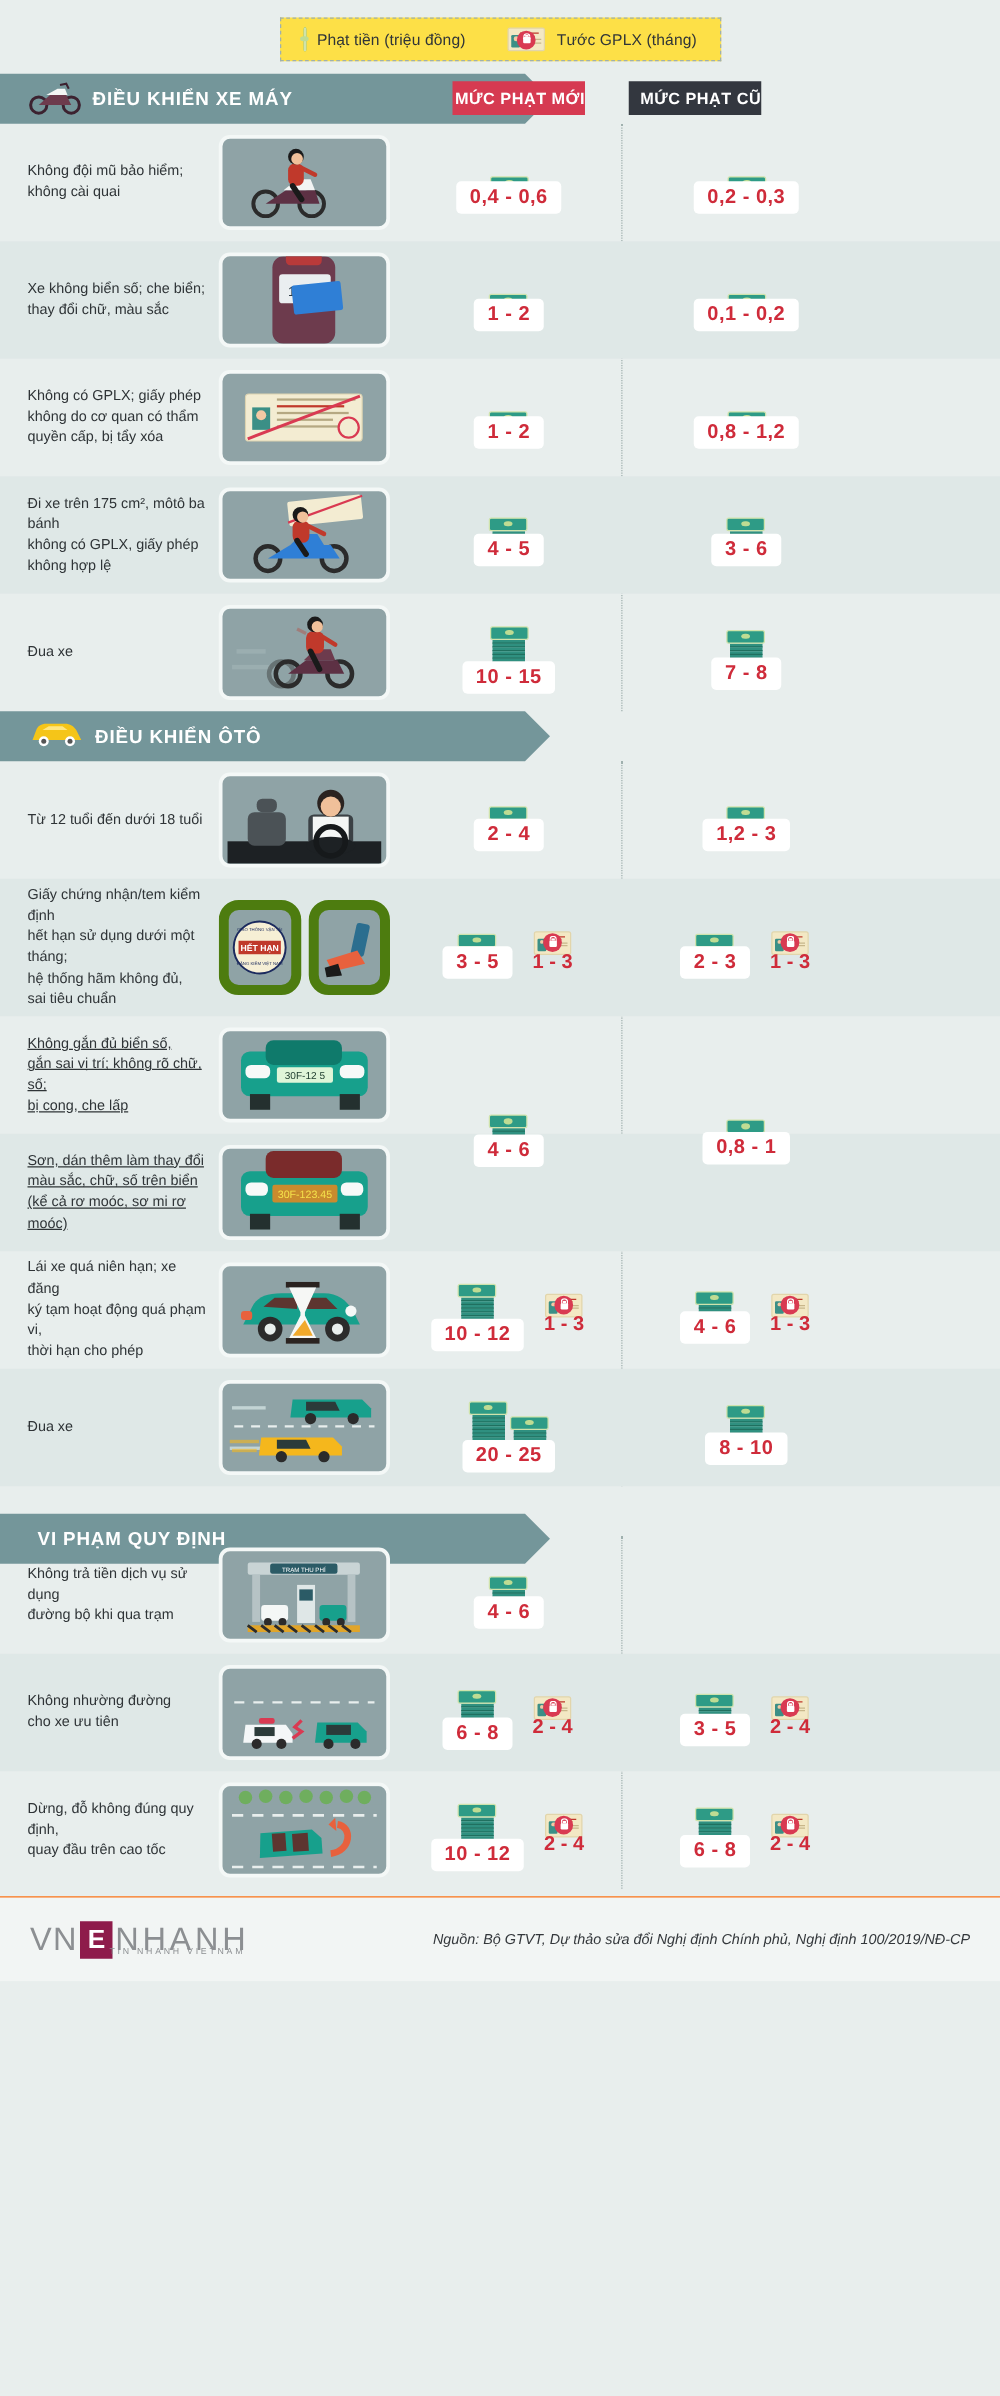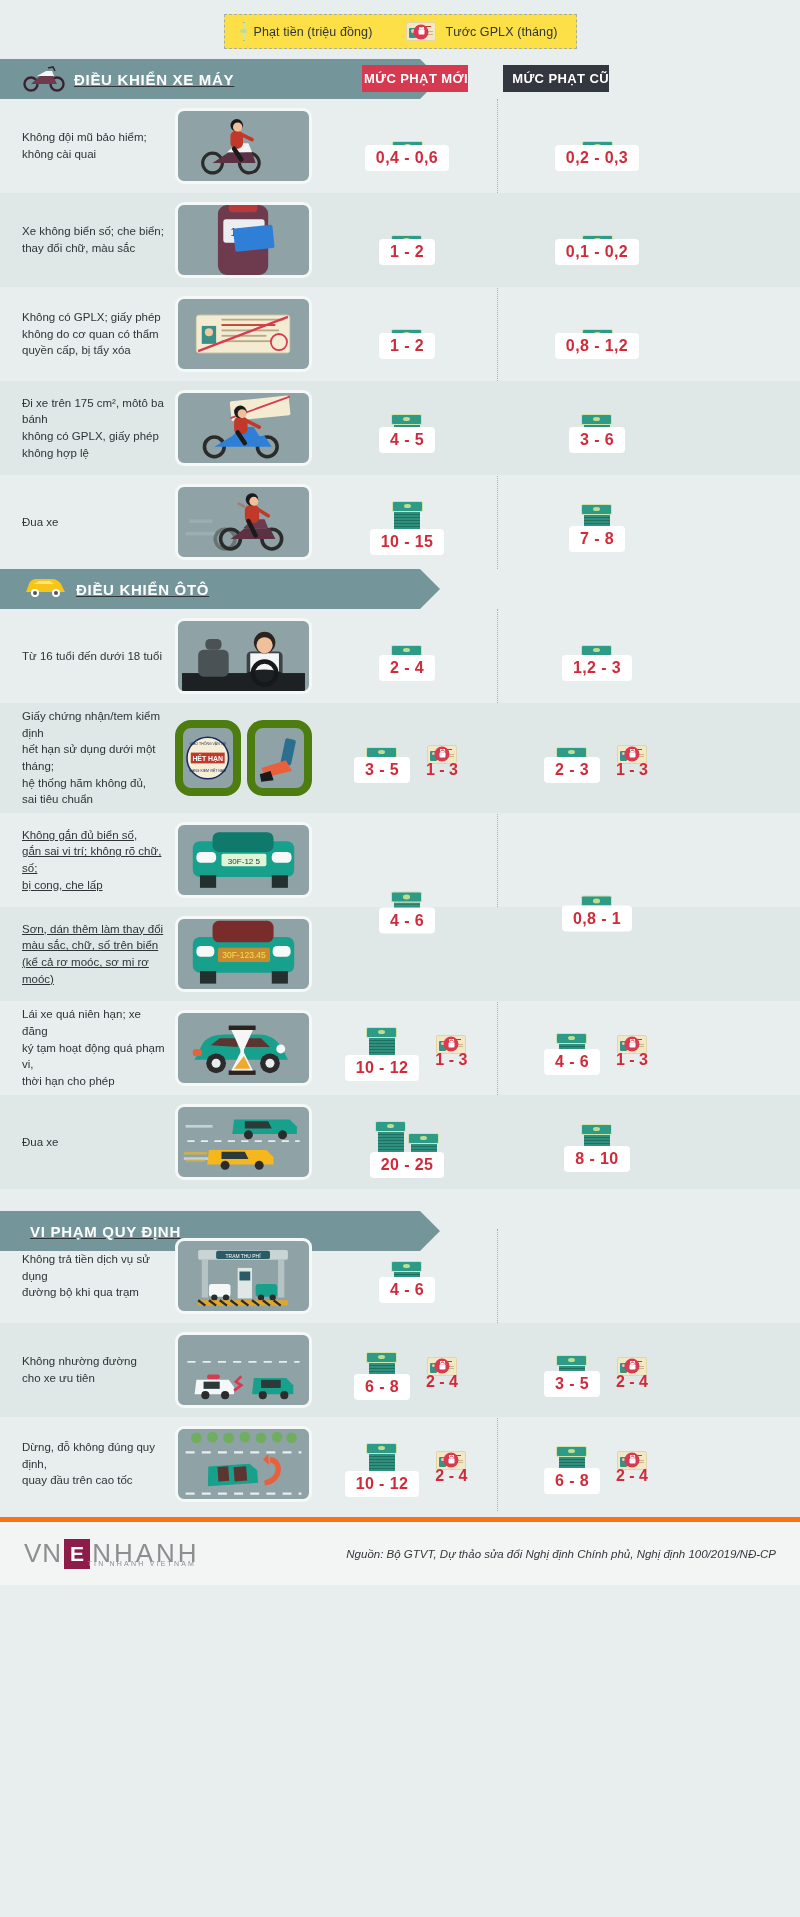--- a/index.html
+++ b/index.html
@@ -85,21 +85,20 @@
     align-items: center;
   }
   .section-band {
     background: #74969a;
     height: 40px;
     display: flex;
     align-items: center;
     padding-left: 22px;
     position: relative;
     width: 420px;
-    text-decoration: underline;
   }
   .section-band::after {
     content: "";
     position: absolute; right: -20px; top: 0;
     width: 0; height: 0;
     border-top: 20px solid transparent;
     border-bottom: 20px solid transparent;
     border-left: 20px solid #74969a;
   }
   .section-band.plain { width: 420px; margin-top: 44px; }
@@ -223,21 +222,21 @@
   .dual-stack { display: flex; align-items: flex-end; gap: 2px; }
 
   
   .footer {
     margin-top: 6px;
     background: #f2f5f4;
     height: 68px;
     display: flex;
     align-items: center;
     padding: 0 24px;
-    border-top: 5px solid #f97316;
+    border-top: 1px solid #f97316;
   }
   .logo { display: flex; align-items: center; }
   .logo-vn { font-size: 26px; letter-spacing: 1px; color: #8c8f92; font-weight: 300; }
   .logo-e {
     width: 26px; height: 30px; background: #8e1c4b; color: #fff;
     display: flex; align-items: center; justify-content: center;
     font-size: 21px; font-weight: bold; margin: 0 2px;
   }
   .logo-xpress { font-size: 26px; letter-spacing: 3px; color: #8c8f92; font-weight: 300; }
   .logo-sub { font-size: 7px; letter-spacing: 2.2px; color: #8c8f92; margin-top: 20px; margin-left: -112px; }
@@ -525,21 +524,21 @@
         </svg>
       </span>
       <span class="section-title">ĐIỀU KHIỂN ÔTÔ</span>
     </div>
   </div>
 
   <div class="rows">
     <div class="divider"></div>
 
     <div class="row">
-      <div class="row-desc">Từ 16 tuổi đến dưới 18 tuổi</div>
+      <div class="row-desc">Từ 12 tuổi đến dưới 18 tuổi</div>
       <div class="row-illus">
         <svg class="sv" viewBox="0 0 137 78">
           <rect x="0" y="58" width="137" height="20" fill="#1d2124"></rect>
           <rect x="18" y="32" width="34" height="30" rx="6" fill="#4b5256"></rect>
           <rect x="26" y="20" width="18" height="12" rx="5" fill="#4b5256"></rect>
           <rect x="72" y="34" width="40" height="28" rx="5" fill="#3b4145"></rect>
           <rect x="76" y="36" width="32" height="26" fill="#f4f6f5"></rect>
           <circle cx="92" cy="24" r="12" fill="#2b2320"></circle>
           <circle cx="92" cy="27" r="9" fill="#f0c09a"></circle>
           <ellipse cx="92" cy="62" rx="22" ry="8" fill="#1d2124"></ellipse>

